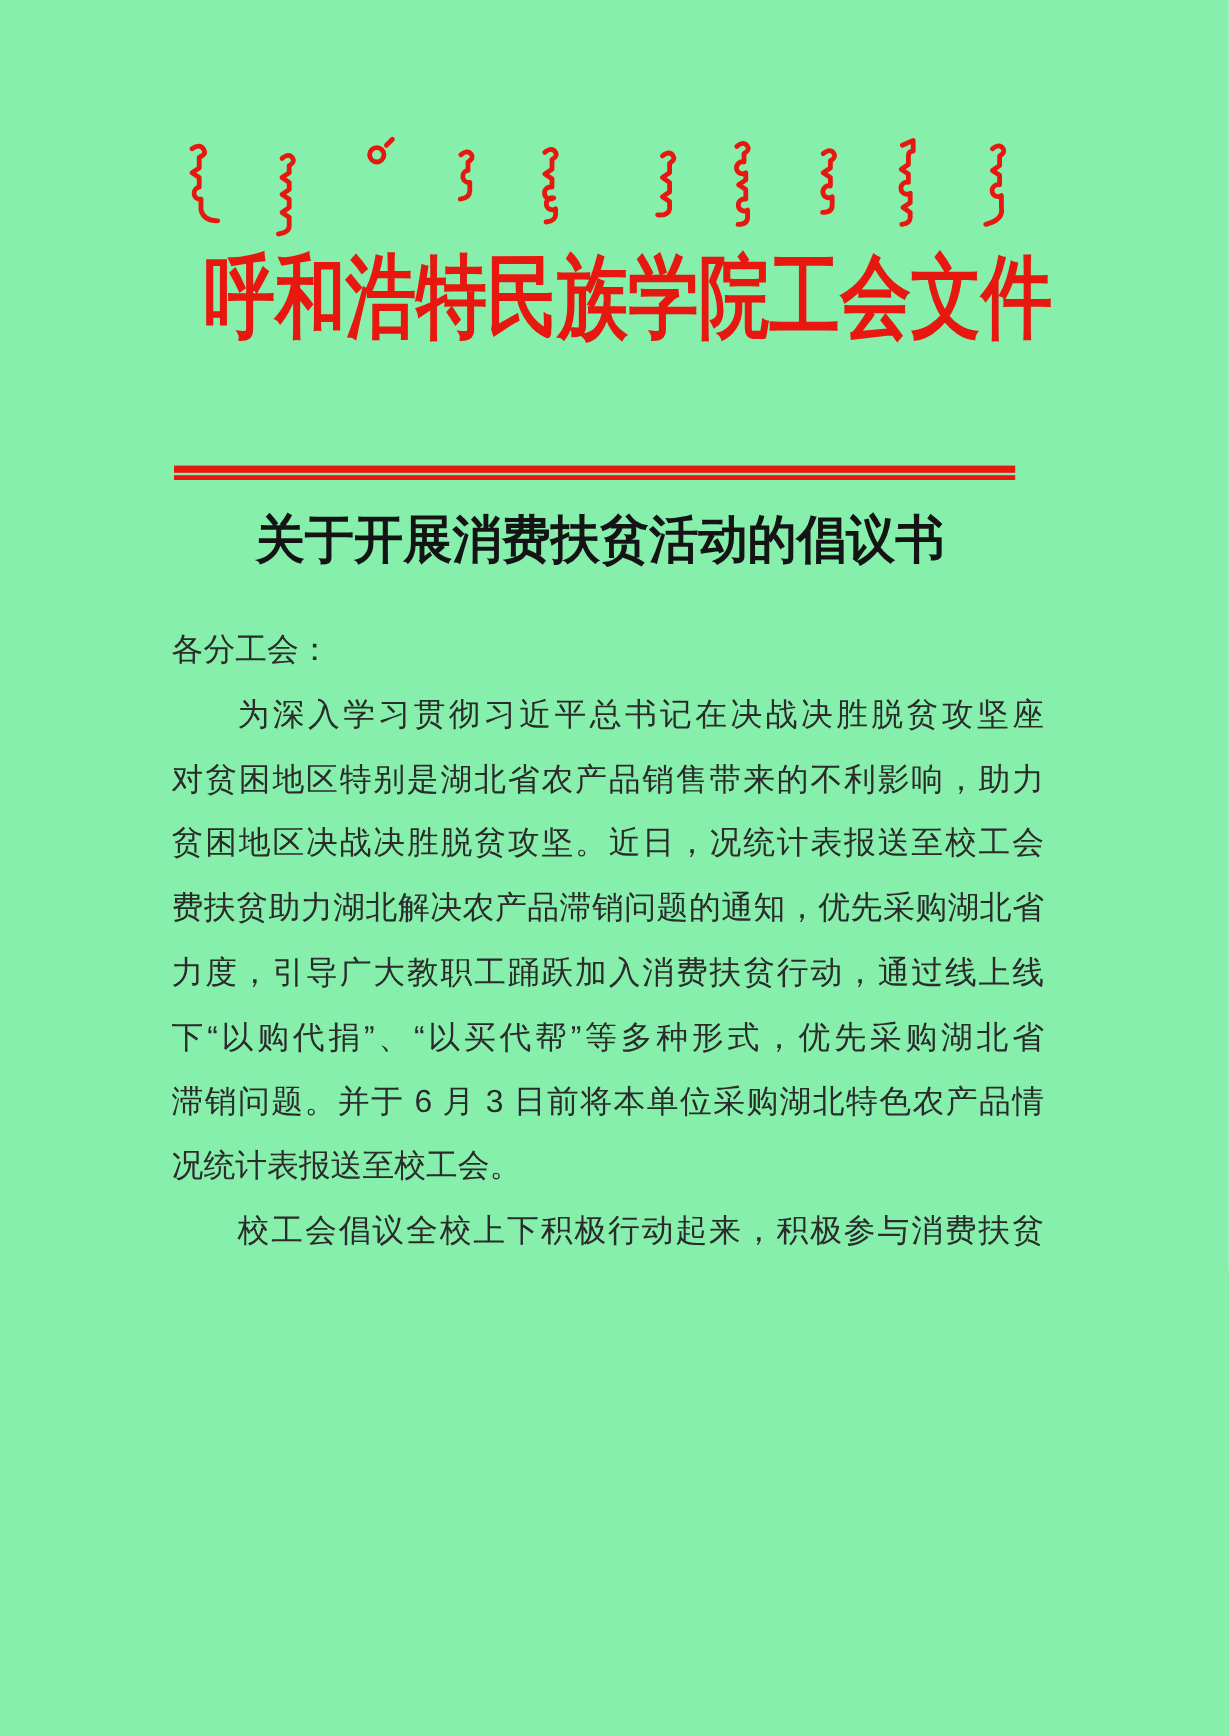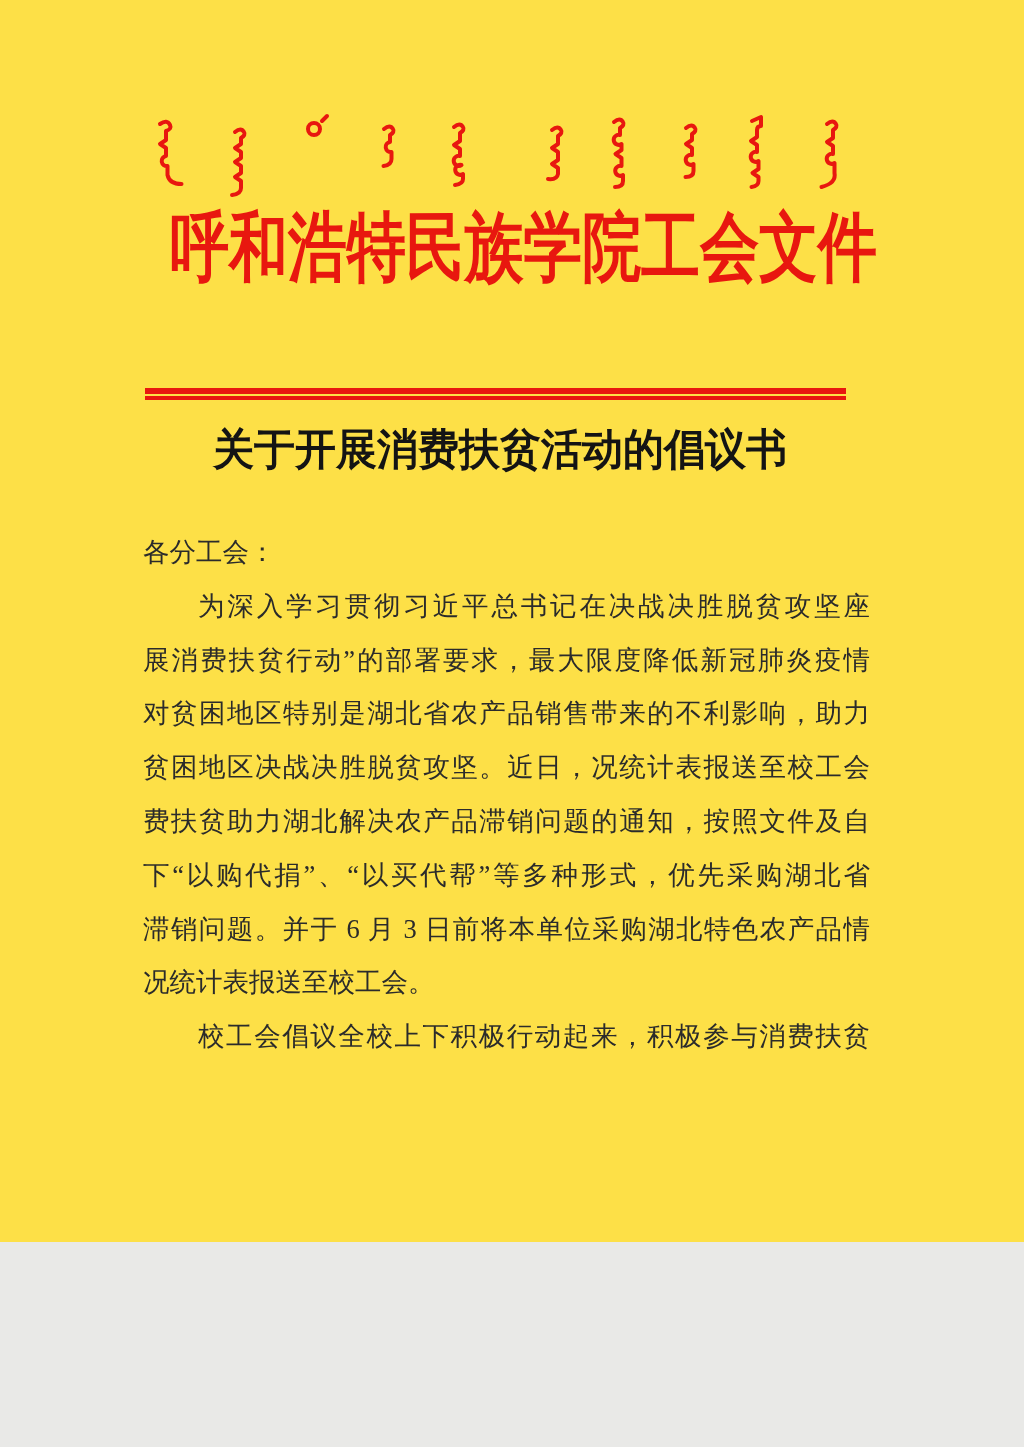--- a/index.html
+++ b/index.html
@@ -1,22 +1,22 @@
 <!DOCTYPE html>
 <html><head>
 <meta charset="utf-8">
 <style>
   html,body { margin:0; padding:0; background:#e9e9e7; }
   .page {
     position:relative;
-    width:1024px; height:1242px;
+    width:1024px; height:1447px;
     margin:0 auto;
-    background:#fde047;
+    background:#86efac;
     overflow:hidden;
-    font-family:Liberation Serif, serif;
+    font-family:Liberation Sans, sans-serif;
   }
   
   .mongolian {
     position:absolute; left:140px; top:113px;
     width:720px; height:88px;
   }
   
   .org-title {
     position:absolute; top:210px; left:142px; width:706px;
     margin:0;
@@ -41,21 +41,21 @@
     margin:0;
     text-align:center;
     font-size:41px; line-height:48px; font-weight:bold;
     color:#141414;
     transform:scaleY(1.05);
     transform-origin:50% 0;
     white-space:nowrap;
   }
   
   .body {
-    position:absolute; top:526px; left:143px; width:727px;
+    position:absolute; top:515px; left:143px; width:727px;
     color:#2b2b2b;
   }
   .line {
     height:53.8px; line-height:53.8px;
     font-size:26.5px;
     text-align:justify;
     text-align-last:justify;
     text-justify:inter-character;
     overflow:visible;
   }
@@ -84,24 +84,24 @@
   <h1 class="org-title">呼和浩特民族学院工会文件</h1>
 
   <div class="sep"></div>
 
   <h2 class="doc-title">关于开展消费扶贫活动的倡议书</h2>
 
   <div class="body">
     <div class="line salutation">各分工会：</div>
     <div>
         <div class="line indent">为深入学习贯彻习近平总书记在决战决胜脱贫攻坚座</div>
-        <div class="line">展消费扶贫行动”的部署要求，最大限度降低新冠肺炎疫情</div>
         <div class="line">对贫困地区特别是湖北省农产品销售带来的不利影响，助力</div>
         <div class="line">贫困地区决战决胜脱贫攻坚。近日，况统计表报送至校工会</div>
-        <div class="line">费扶贫助力湖北解决农产品滞销问题的通知，按照文件及自</div>
+        <div class="line">费扶贫助力湖北解决农产品滞销问题的通知，优先采购湖北省</div>
+        <div class="line">力度，引导广大教职工踊跃加入消费扶贫行动，通过线上线</div>
         <div class="line">下“以购代捐”、“以买代帮”等多种形式，优先采购湖北省</div>
         <div class="line">滞销问题。并于 6 月 3 日前将本单位采购湖北特色农产品情</div>
         <div class="line last">况统计表报送至校工会。</div>
         <div class="line indent">校工会倡议全校上下积极行动起来，积极参与消费扶贫</div>
       </div>
   </div>
 
 </div>
 
 </body></html>

